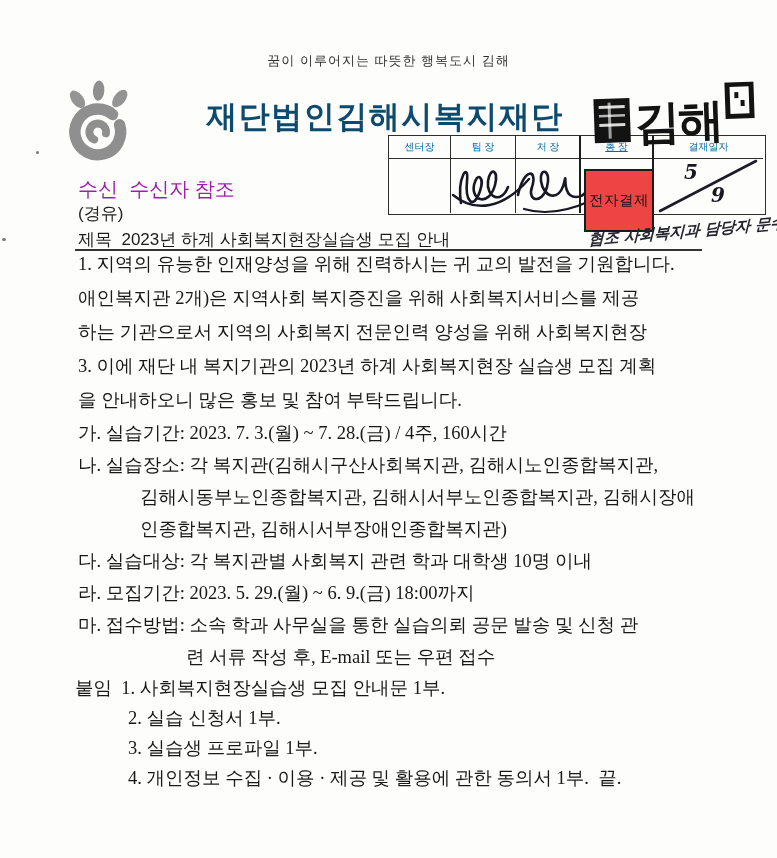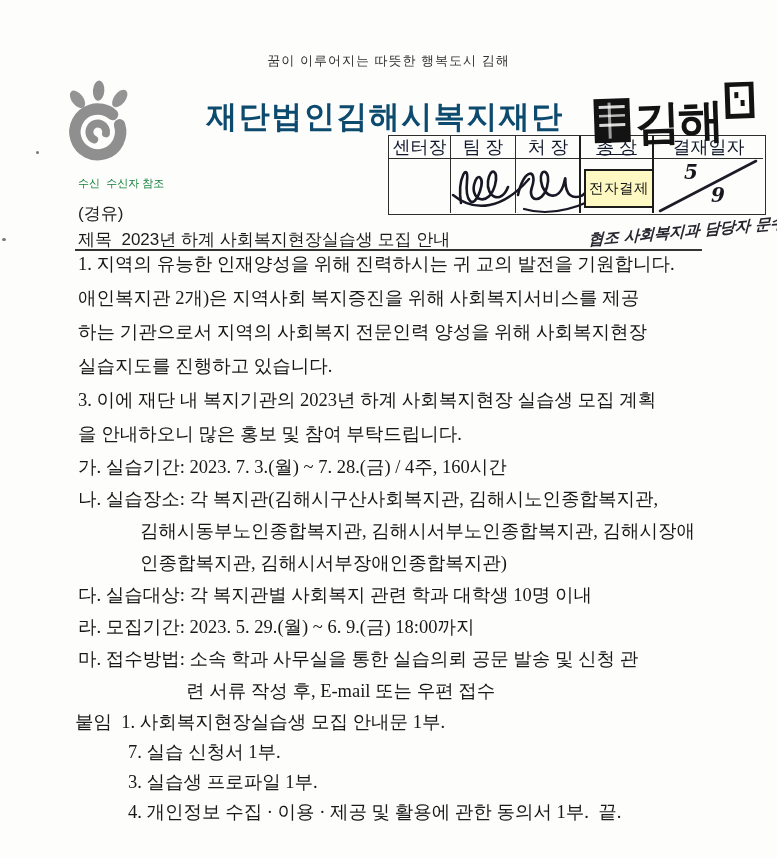--- a/index.html
+++ b/index.html
@@ -20,37 +20,37 @@
   
   .stamp{left:592px;top:84px;width:185px;height:62px;transform:rotate(-2deg);z-index:6;}
   
   .appr{left:388px;top:135px;width:378px;height:80px;z-index:4;
     border:1.6px solid #2e2e2e;box-sizing:border-box;background:transparent;}
   .appr .row{display:flex;width:100%;box-sizing:border-box;}
   .appr .cell{box-sizing:border-box;border-right:1.5px solid #2e2e2e;
     font-family:"Liberation Serif",serif;position:relative;overflow:visible;}
   .appr .cell:last-child{border-right:none;}
   .appr .hrow .cell{height:23px;border-bottom:1.5px solid #2e2e2e;
-    font-size:18px;color:#0f172a;display:flex;align-items:center;justify-content:center;
+    font-size:10px;color:#0369a1;display:flex;align-items:center;justify-content:center;
     white-space:pre;}
   .appr .brow .cell{height:54px;}
   .c0{width:62px;} .c1{width:65px;} .c2{width:65px;} .c3{width:75px;} .c4{width:109px;}
   .appr .thickL{border-left:2.6px solid #1c1c1c;margin-left:-2px;text-decoration:underline;}
   .appr .thickR{border-right:2.6px solid #1c1c1c;}
   .ea-box{position:absolute;left:3px;top:10px;border:2px solid #1b1b1b;
-    padding:8px 3px;font-size:14.5px;letter-spacing:.5px;color:#141414;
-    font-family:"Liberation Serif",serif;white-space:nowrap;background:#fef9c3;}
+    padding:20px 3px;font-size:14.5px;letter-spacing:.5px;color:#141414;
+    font-family:"Liberation Serif",serif;white-space:nowrap;background:#ef4444;}
   .sig{position:absolute;left:-6px;top:-8px;pointer-events:none;}
   .slash{position:absolute;left:0;top:0;}
   .d-top{position:absolute;left:30px;top:1px;font-size:20px;font-weight:700;
     font-style:italic;color:#17171f;font-family:"DejaVu Serif",serif;}
   .d-bot{position:absolute;left:57px;top:24px;font-size:20px;font-weight:700;
     font-style:italic;color:#17171f;font-family:"DejaVu Serif",serif;}
   
-  .recv{left:78px;top:176px;font-size:11px;color:#15803d;white-space:pre;}
+  .recv{left:78px;top:176px;font-size:20px;color:#a21caf;white-space:pre;}
   .via{left:78px;top:202px;font-size:17px;color:#222;}
   .subj{left:78px;top:228px;font-size:17px;color:#1a1a1a;white-space:pre;}
   .rule{left:75px;top:249px;width:627px;height:0;border-top:2px solid #343434;}
   
   .hand{left:588px;top:221px;width:200px;font-size:15.5px;white-space:nowrap;
     font-family:"DejaVu Serif",serif;font-style:italic;font-weight:600;
     color:#26262e;transform:rotate(-5deg) skewX(-6deg);letter-spacing:-.3px;z-index:7;}
   
   .bodywrap{left:78px;top:247px;width:690px;font-family:"Liberation Serif",serif;
     font-size:18.5px;color:#181818;}
@@ -139,36 +139,35 @@
 <div class="abs subj"><span>제목</span>&nbsp;&nbsp;<span>2023년 하계 사회복지현장실습생 모집 안내</span></div>
 <div class="abs rule"></div>
 
 <div class="abs hand">협조 사회복지과 담당자 문수열</div>
 
 <div class="abs bodywrap">
   <div class="secA">
     <div class="bl ind-n">1. 지역의 유능한 인재양성을 위해 진력하시는 귀 교의 발전을 기원합니다.</div>
     <div class="bl ind-c">애인복지관 2개)은 지역사회 복지증진을 위해 사회복지서비스를 제공</div>
     <div class="bl ind-c">하는 기관으로서 지역의 사회복지 전문인력 양성을 위해 사회복지현장</div>
-    <div class="bl ind-c">실습지도를 진행하고 있습니다.</div>
     <div class="bl ind-n">3. 이에 재단 내 복지기관의 2023년 하계 사회복지현장 실습생 모집 계획</div>
     <div class="bl ind-c">을 안내하오니 많은 홍보 및 참여 부탁드립니다.</div>
   </div>
   <div class="secB">
     <div class="bl ind-ga">가. 실습기간: 2023. 7. 3.(월) ~ 7. 28.(금) / 4주, 160시간</div>
     <div class="bl ind-ga">나. 실습장소: 각 복지관(김해시구산사회복지관, 김해시노인종합복지관,</div>
     <div class="bl ind-gac">김해시동부노인종합복지관, 김해시서부노인종합복지관, 김해시장애</div>
     <div class="bl ind-gac">인종합복지관, 김해시서부장애인종합복지관)</div>
     <div class="bl ind-ga">다. 실습대상: 각 복지관별 사회복지 관련 학과 대학생 10명 이내</div>
     <div class="bl ind-ga">라. 모집기간: 2023. 5. 29.(월) ~ 6. 9.(금) 18:00까지</div>
     <div class="bl ind-ga">마. 접수방법: 소속 학과 사무실을 통한 실습의뢰 공문 발송 및 신청 관</div>
     <div class="bl ind-mac">련 서류 작성 후, E-mail 또는 우편 접수</div>
   </div>
   <div class="secC">
     <div class="bl ind-att0">붙임  1. 사회복지현장실습생 모집 안내문 1부.</div>
-    <div class="bl ind-att">7. 실습 신청서 1부.</div>
+    <div class="bl ind-att">2. 실습 신청서 1부.</div>
     <div class="bl ind-att">3. 실습생 프로파일 1부.</div>
     <div class="bl ind-att">4. 개인정보 수집 · 이용 · 제공 및 활용에 관한 동의서 1부.  끝.</div>
   </div>
 </div>
 
 <div class="speck" style="left:36px;top:151px;width:3px;height:3px;"></div>
 <div class="speck" style="left:2px;top:238px;width:4px;height:3px;"></div>
 
 </body></html>

